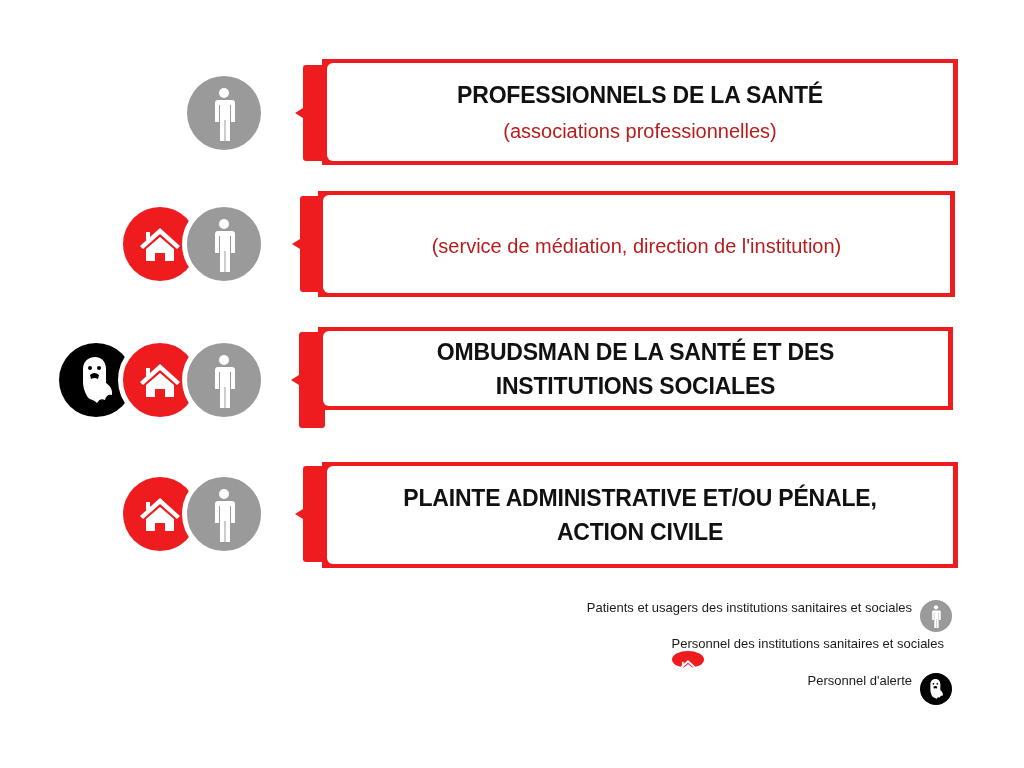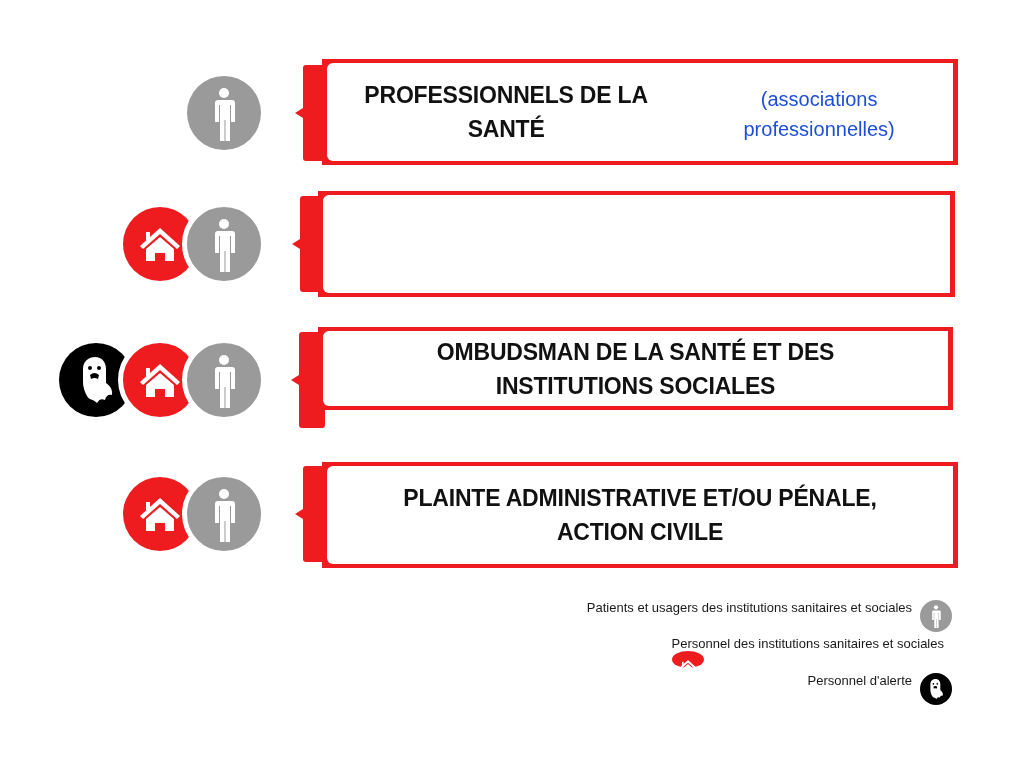--- a/index.html
+++ b/index.html
@@ -39,38 +39,38 @@
     }
     .box-inner {
       position: absolute;
       left: 5px;
       top: 4px;
       right: 5px;
       bottom: 4px;
       background: #ffffff;
       border-radius: 6px 0 0 6px;
       display: flex;
-      flex-direction: row;
+      flex-direction: column;
       align-items: center;
       justify-content: center;
       text-align: center;
     }
     .title {
       font-family: "Liberation Sans", sans-serif;
       font-weight: bold;
       font-size: 23px;
       color: #111111;
       line-height: 34px;
       letter-spacing: -0.2px;
       max-width: 560px;
     }
     .subtitle {
       font-family: "Liberation Sans", sans-serif;
       font-size: 20px;
-      color: #1d4ed8;
+      color: #b91c1c;
       line-height: 30px;
       margin-top: 4px;
     }
     .circle {
       position: absolute;
       width: 74px;
       height: 74px;
       border-radius: 50%;
       box-sizing: border-box;
     }
@@ -163,20 +163,21 @@
   </div>
   <div class="circle gray ring" style="left:182px; top:202px;">
     <svg style="left:0;top:0;width:74px;height:74px;">
         <use href="#sym-person"></use>
       </svg>
   </div>
   <div class="box-pointer" style="left:292px; top:239px;"></div>
   <div class="box-tab" style="left:300px; top:196px; width:26px; height:96px;"></div>
   <div class="box" style="left:318px; top:191px; width:637px; height:106px;">
     <div class="box-inner">
+      <div class="subtitle">(service de médiation, direction de l'institution)</div>
     </div>
   </div>
 </div>
 
 <div class="level">
   <div class="circle black" style="left:59px; top:343px;">
     <svg>
         <use href="#sym-ghost"></use>
       </svg>
   </div>

